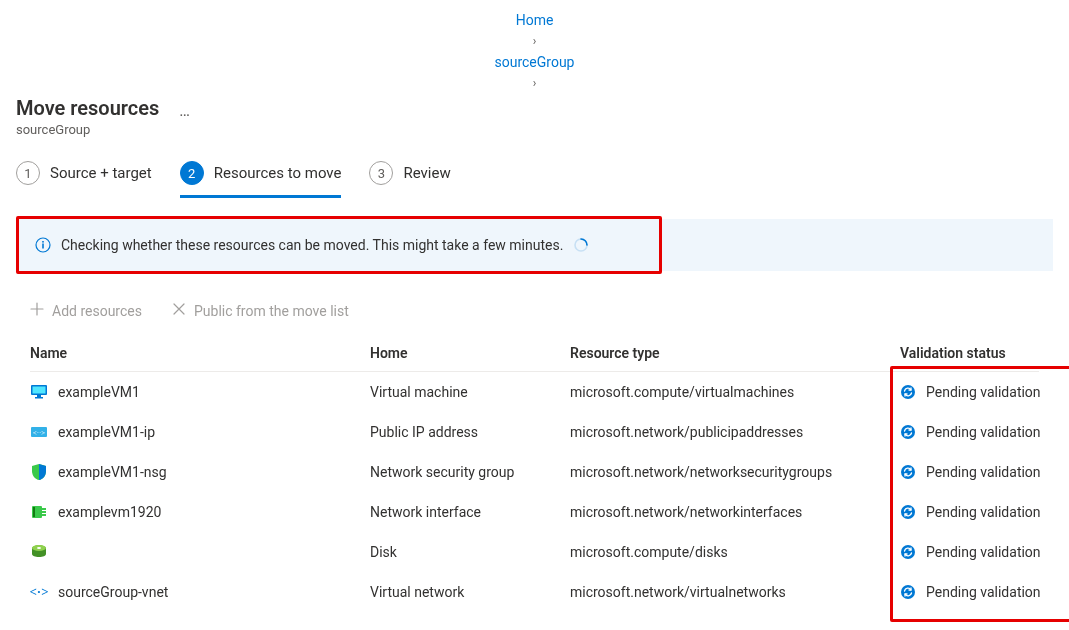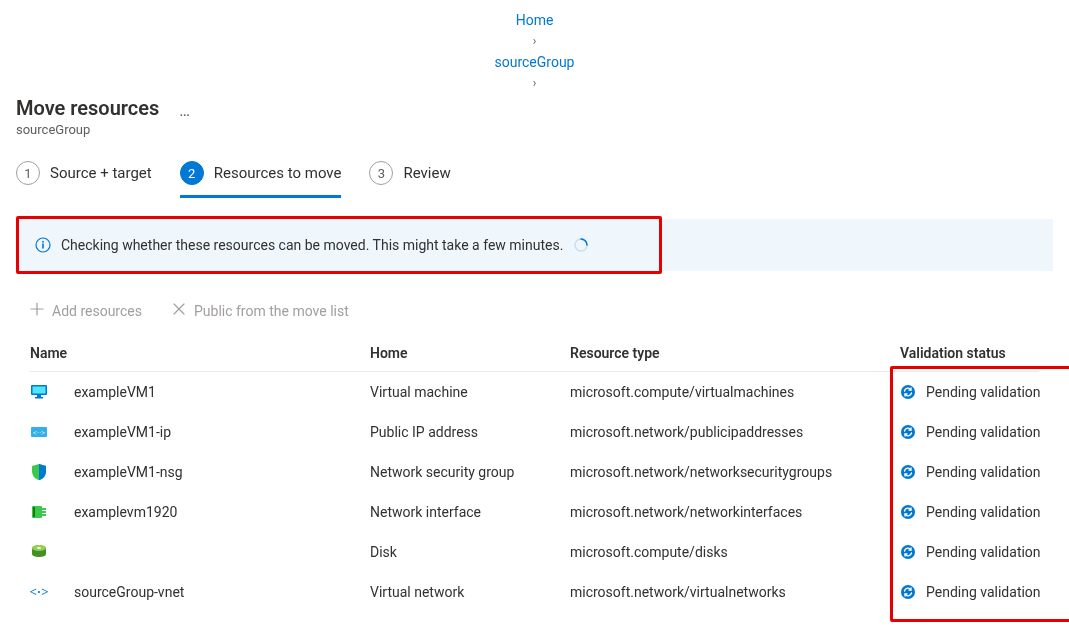--- a/index.html
+++ b/index.html
@@ -176,21 +176,21 @@
     display: grid;
     grid-template-columns: 340px 200px 330px 170px;
     align-items: center;
     height: 40px;
     font-size: 14px;
     color: #323130;
   }
   .name-cell {
     display: flex;
     align-items: center;
-    gap: 26px;
+    gap: 10px;
     overflow: hidden;
     white-space: nowrap;
   }
   .name-cell .txt {
     overflow: hidden;
     text-overflow: ellipsis;
   }
   .rtype-cell {
     color: #323130;
     white-space: nowrap;

